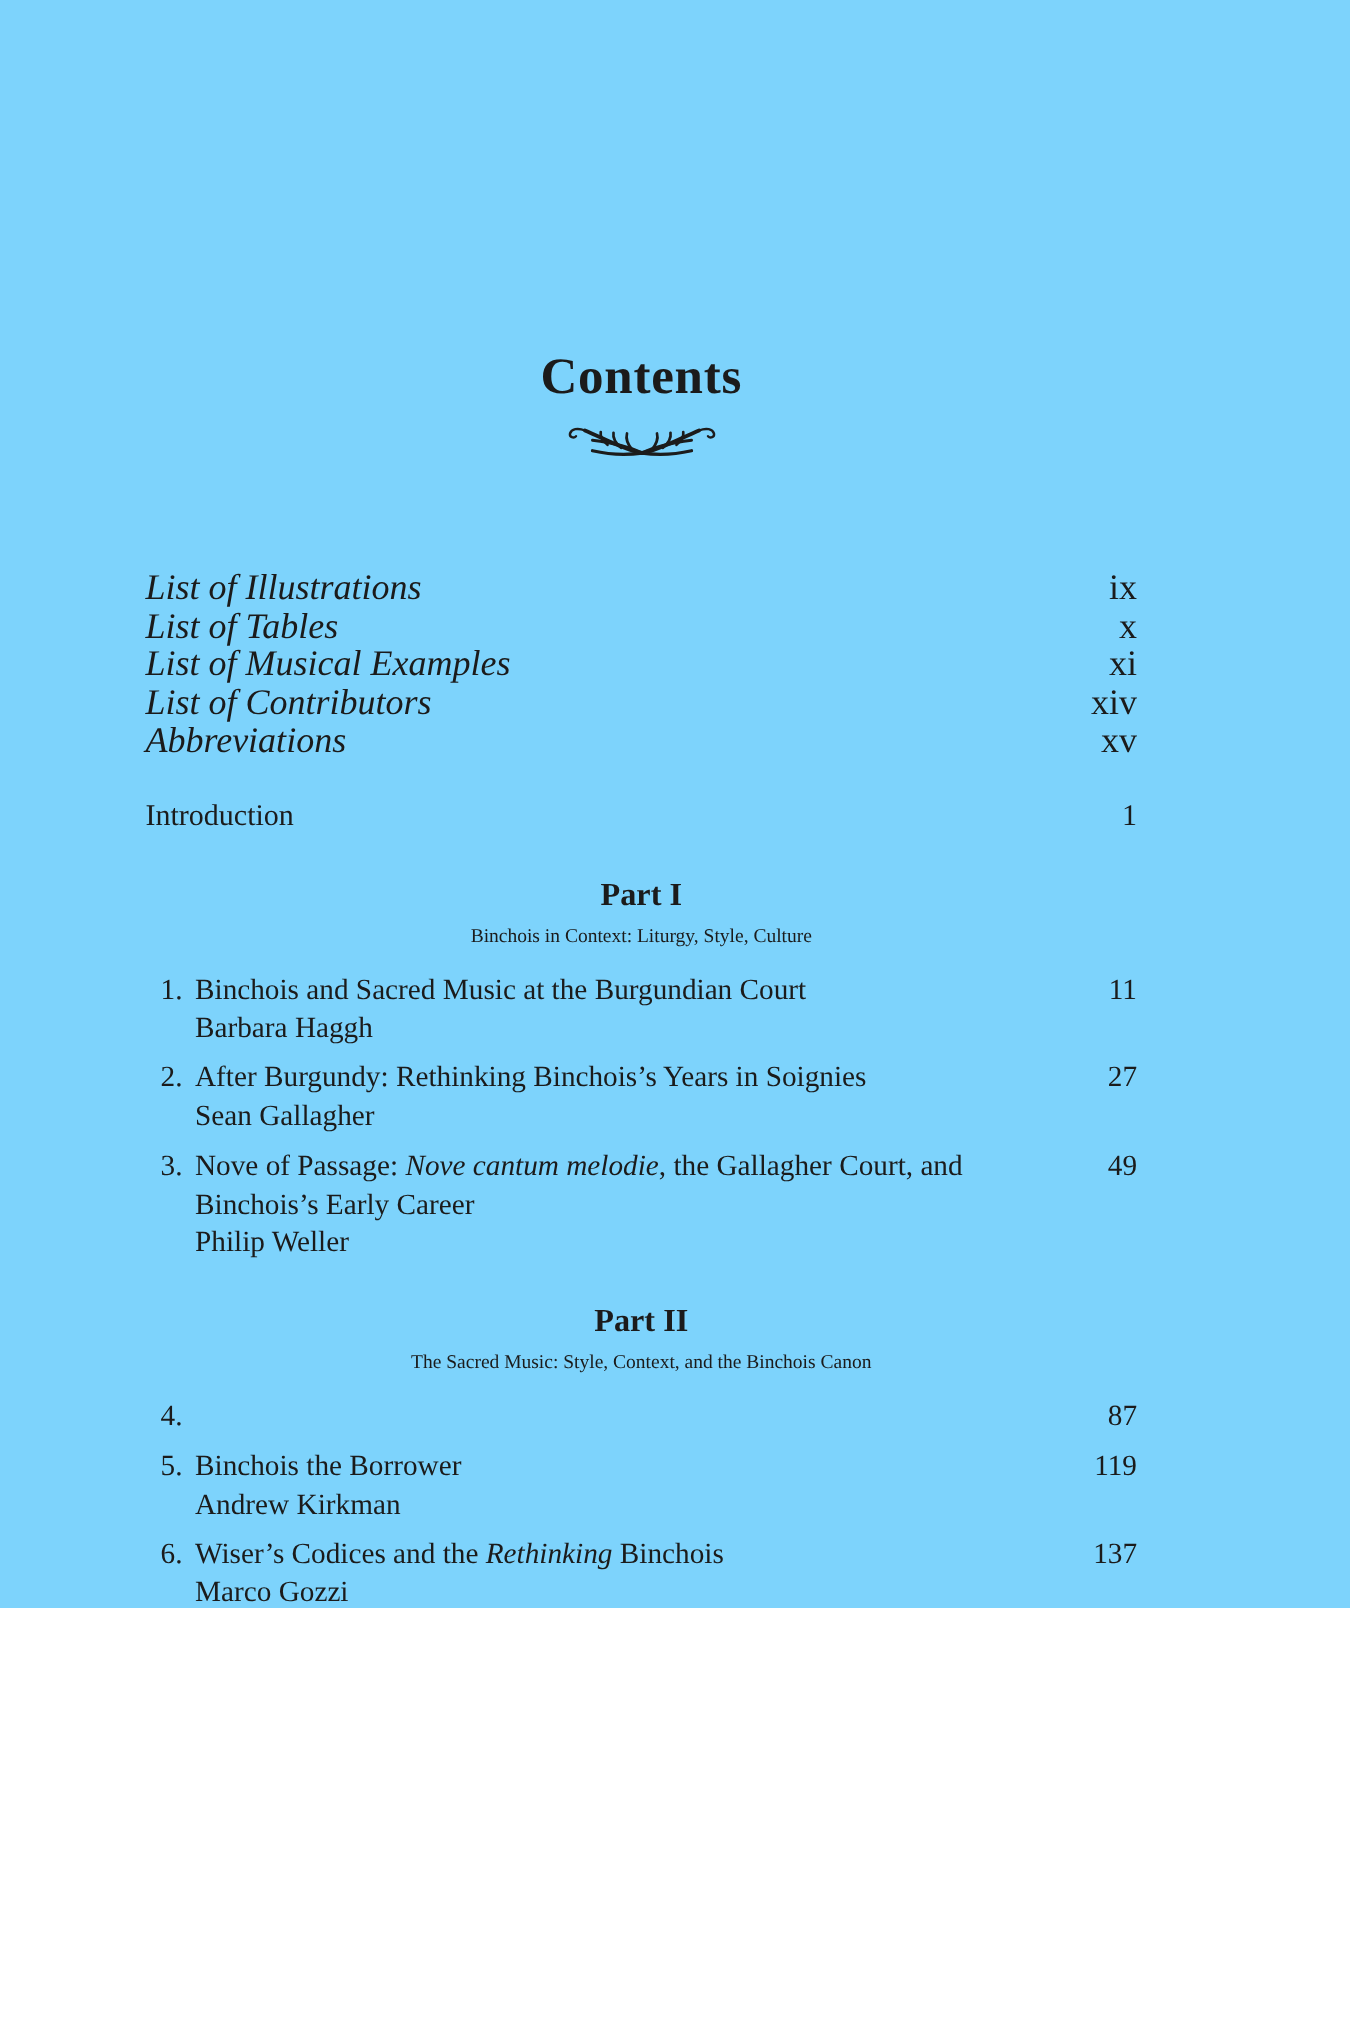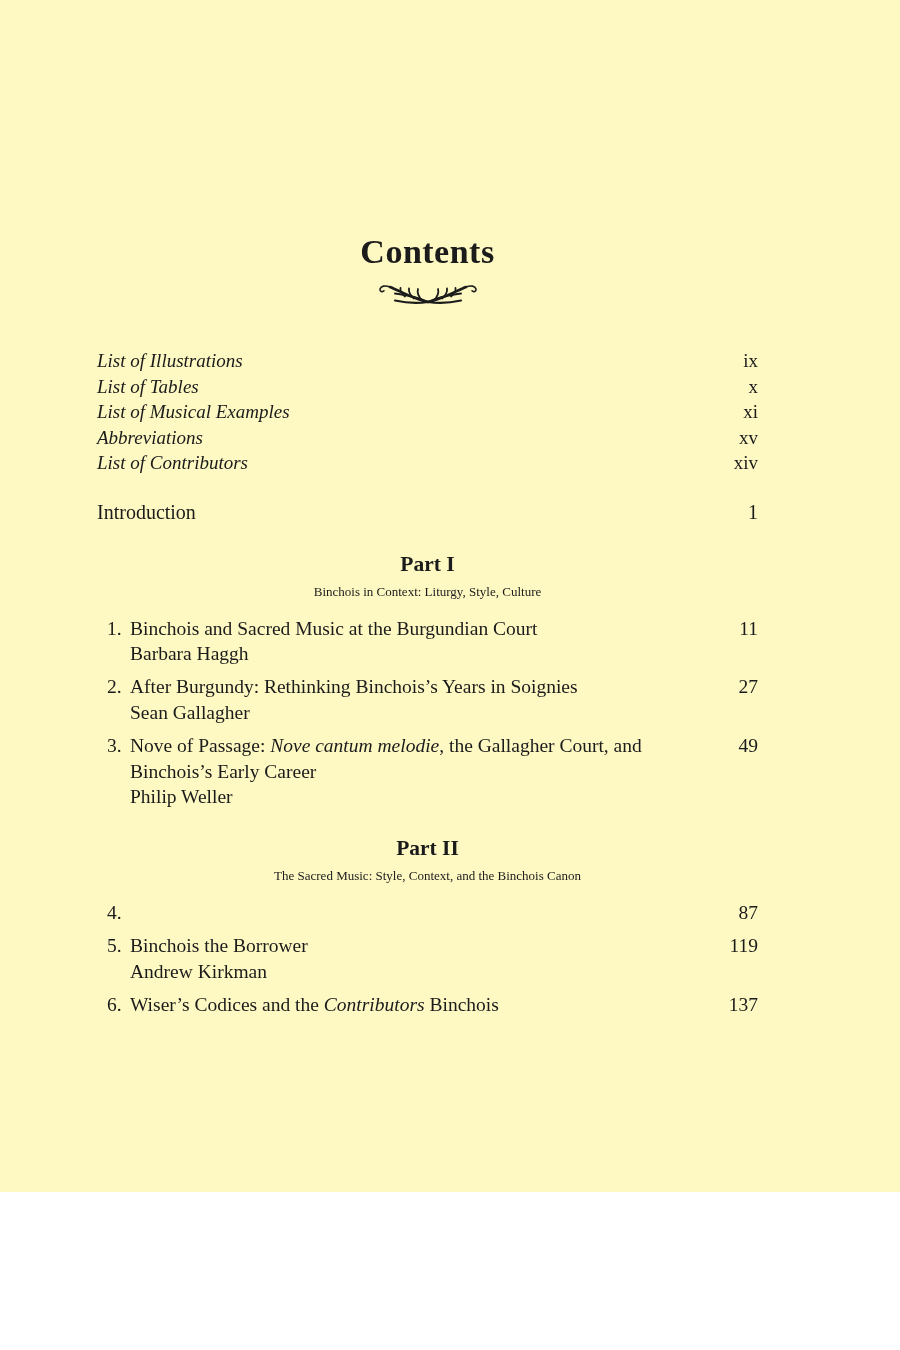--- a/index.html
+++ b/index.html
@@ -3,44 +3,44 @@
 <meta charset="utf-8">
 <style>
   html, body {
     margin: 0;
     padding: 0;
     background: #ffffff;
   }
   .page {
     position: relative;
     width: 900px;
-    height: 1192px;
+    height: 1072px;
     box-sizing: border-box;
-    background: #fef9c3;
+    background: #7dd3fc;
     color: #1b1b1b;
     font-family: "Liberation Serif", "DejaVu Serif", serif;
     padding: 234px 142px 16px 97px; 
     overflow: hidden;
   }
   .title {
     margin: 0;
     font-size: 34px;
     line-height: 36px;
     font-weight: 700;
     text-align: center;
     letter-spacing: 0.5px;
   }
   .ornament-wrap {
     text-align: center;
     margin-top: 10px;
     height: 28px;
   }
   .front-matter {
-    margin-top: 40px;
-    font-size: 19px;
+    margin-top: 72px;
+    font-size: 24px;
     line-height: 25.6px;
   }
   .fm-row {
     display: flex;
     justify-content: space-between;
     align-items: baseline;
   }
   .fm-label { font-style: italic; }
   .pagenum {
     font-style: normal;
@@ -128,27 +128,27 @@
     <span class="fm-label">List of Tables</span>
     <span class="pagenum">x</span>
   </div>
 
   <div class="fm-row">
     <span class="fm-label">List of Musical Examples</span>
     <span class="pagenum">xi</span>
   </div>
 
   <div class="fm-row">
+    <span class="fm-label">List of Contributors</span>
+    <span class="pagenum">xiv</span>
+  </div>
+
+  <div class="fm-row">
     <span class="fm-label">Abbreviations</span>
     <span class="pagenum">xv</span>
-  </div>
-
-  <div class="fm-row">
-    <span class="fm-label">List of Contributors</span>
-    <span class="pagenum">xiv</span>
   </div>
 </div>
 
   <div class="intro-row">
     <span>Introduction</span>
     <span class="pagenum">1</span>
   </div>
 
   <div>
   <div class="part">
@@ -200,21 +200,22 @@
     <span class="entry-body">
       <span class="entry-title"><span>Binchois the Borrower</span></span>
       <span class="entry-author">Andrew Kirkman</span>
     </span>
     <span class="entry-page pagenum">119</span>
   </div>
 
   <div class="entry">
     <span class="entry-num">6.</span>
     <span class="entry-body">
-      <span class="entry-title"><span>Wiser’s Codices and the </span><em>Contributors</em><span> Binchois</span></span>
+      <span class="entry-title"><span>Wiser’s Codices and the </span><em>Rethinking</em><span> Binchois</span></span>
+      <span class="entry-author">Marco Gozzi</span>
     </span>
     <span class="entry-page pagenum">137</span>
   </div>
 </div>
   </div>
 </div>
 
 </div>
 
 </body></html>

